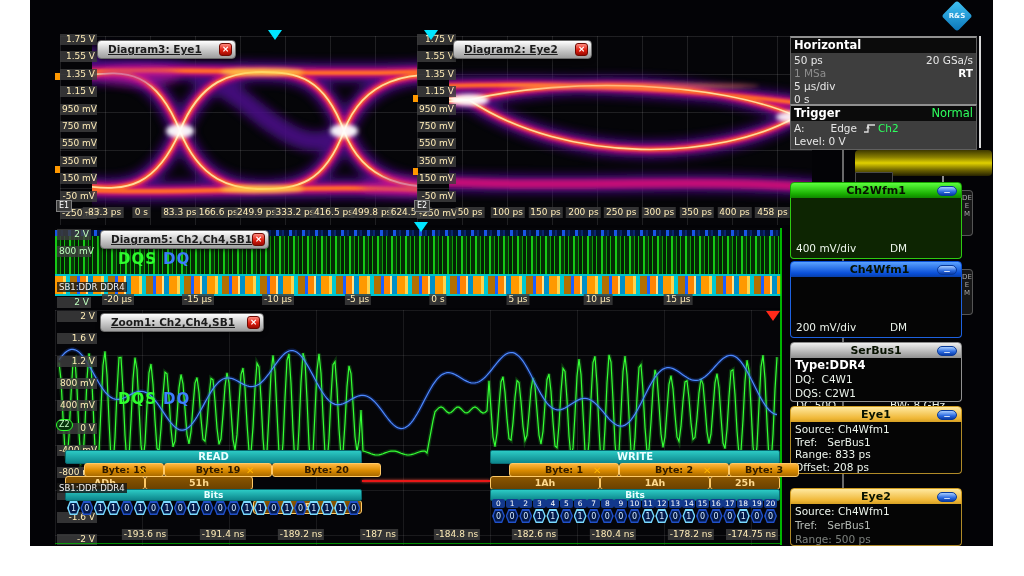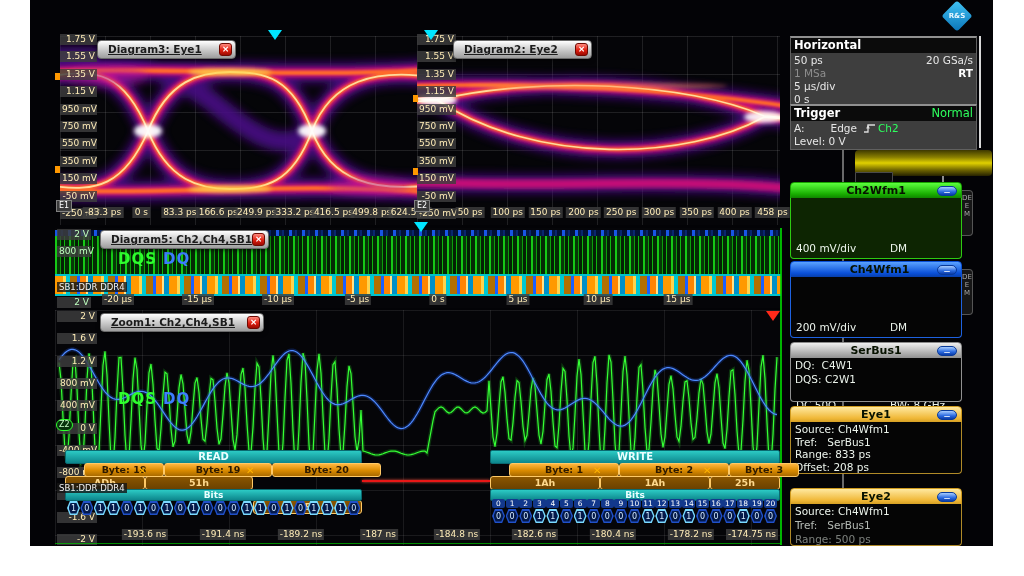--- a/index.html
+++ b/index.html
@@ -1,21 +1,21 @@
 <!DOCTYPE html>
 <html><head>
 <meta charset="utf-8">
 <style>
   html,body{margin:0;padding:0;background:#fff;width:1024px;height:576px;overflow:hidden;
     font-family:"DejaVu Sans","Liberation Sans",sans-serif;}
   #scope{position:absolute;left:30px;top:0;width:963px;height:546px;background:#030306;overflow:hidden;}
   .plot{position:absolute;background:#050508;}
   .grid{background-image:
     repeating-linear-gradient(to right, rgba(210,210,210,.13) 0 1px, transparent 1px 45px),
-    repeating-linear-gradient(to bottom, rgba(210,210,210,.13) 0 1px, transparent 1px 38px);}
+    repeating-linear-gradient(to bottom, rgba(210,210,210,.13) 0 1px, transparent 1px 38px); padding-left: 32px;}
   .gridz{background-image:
     repeating-linear-gradient(to right, rgba(210,210,210,.10) 0 1px, transparent 1px 87px),
     repeating-linear-gradient(to bottom, rgba(210,210,210,.10) 0 1px, transparent 1px 45px);}
   .dtab{position:absolute;height:17px;background:linear-gradient(#ffffff,#d6d6d6 40%,#9d9d9d);
     border:1px solid #6a6a6a;border-radius:4px;font-size:10.5px;font-weight:bold;color:#1c1c1c;
     line-height:16px;padding:0 22px 0 10px;z-index:6;box-shadow:0 1px 4px rgba(0,0,0,.7);white-space:nowrap;text-decoration:underline;}
   .closebtn{position:absolute;right:3px;top:2px;width:13px;height:13px;border-radius:3px;
     background:linear-gradient(#ff8a7e,#e01f10 55%,#9c0b02);border:1px solid #700a02;color:#fff;
     font-size:8px;font-weight:bold;line-height:12px;text-align:center;padding:0;}
   .al{position:absolute;font-size:9px;line-height:11px;color:#ffedb8;background:rgba(62,62,62,.82);
@@ -539,20 +539,21 @@
     </div>
   </div>
   <div class="deem" style="left:932px;top:269px;height:46px;">DEEM</div>
 
   <div class="card" style="top:342px;height:60px;">
     <div class="chead" style="background:linear-gradient(#efefef,#a8a8a8 70%,#8a8a8a);border:1px solid #8a8a8a;">
       <span>SerBus1</span>
       <button class="minbtn">–</button>
     </div>
     <div class="cbody" style="background:#050505;border:1px solid #909090;border-top:none;padding-top:1px;">
+      <div class="line" style="font-weight:bold;font-size:11.5px;color:#fff;">Type:DDR4</div>
       <div class="line">DQ:  C4W1</div>
       <div class="line">DQS: C2W1</div>
     </div>
   </div>
 
   <div class="card" style="top:406px;height:68px;">
     <div class="chead" style="background:linear-gradient(#ffe9a0,#f0b838 70%,#cf9a1e);border:1px solid #cf9a1e;">
       <span>Eye1</span>
       <button class="minbtn">–</button>
     </div>

